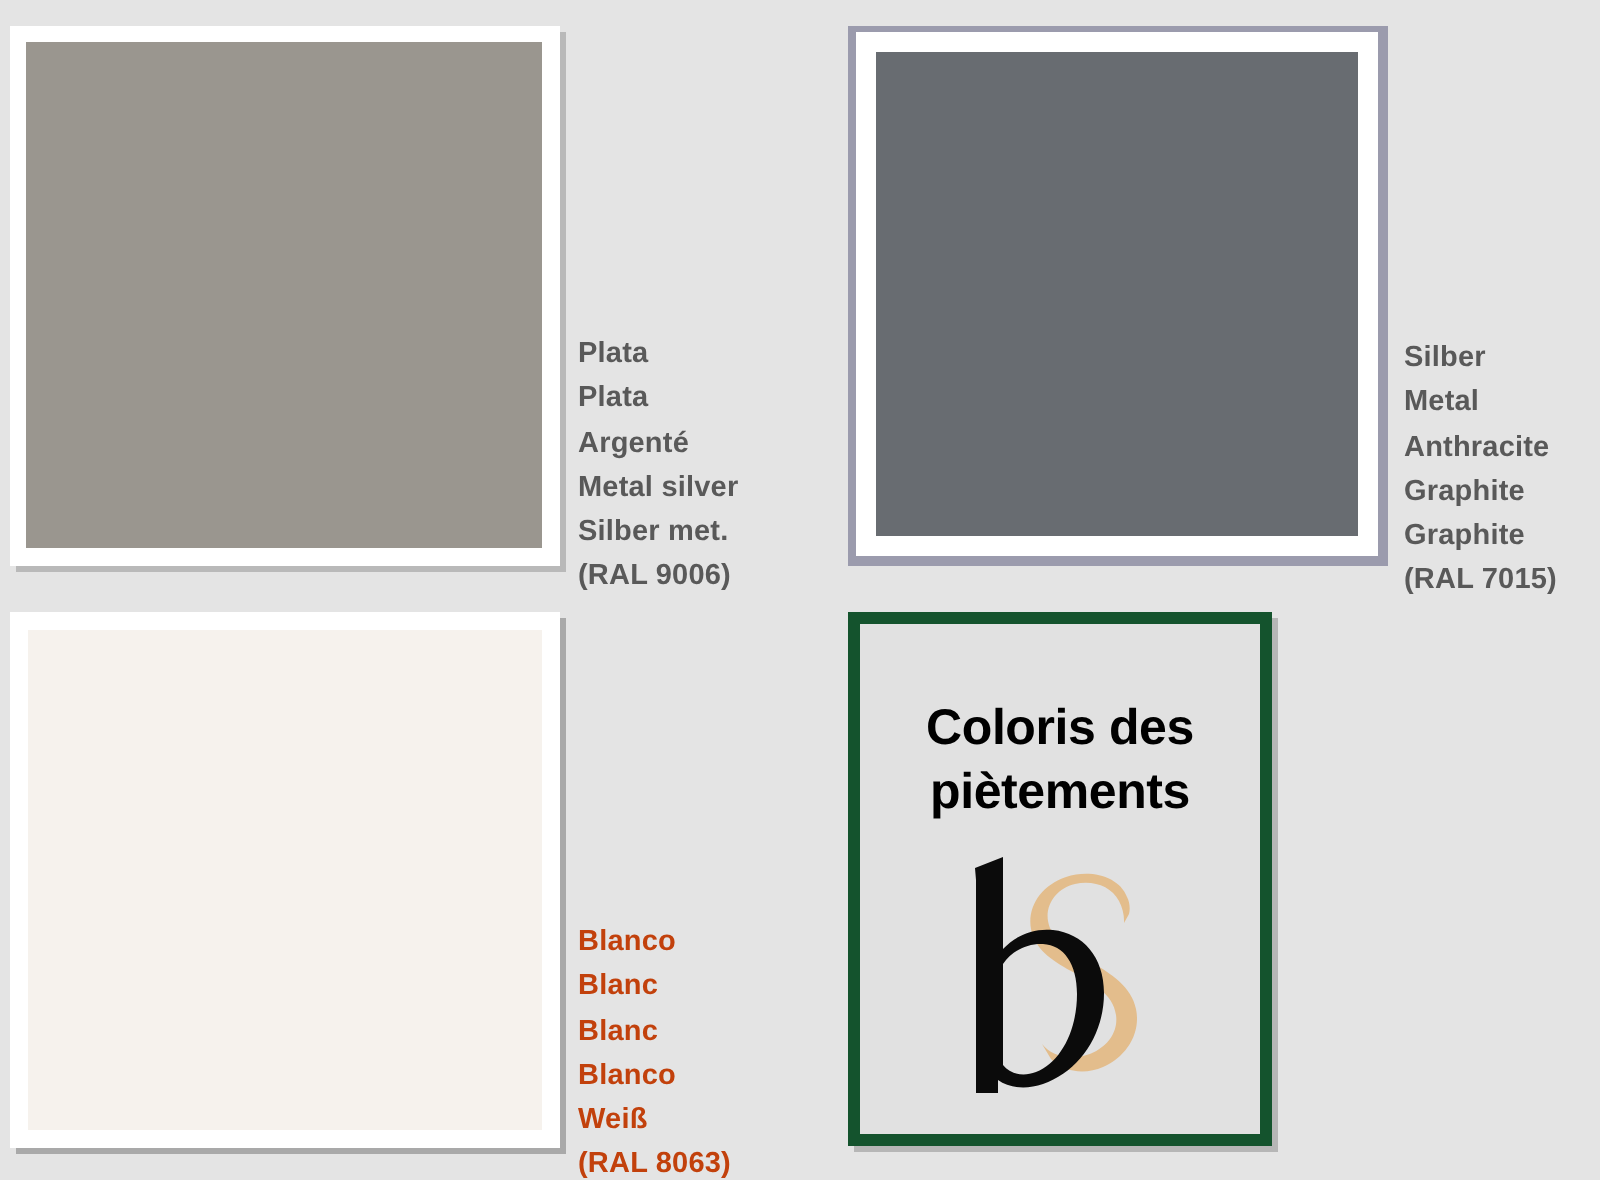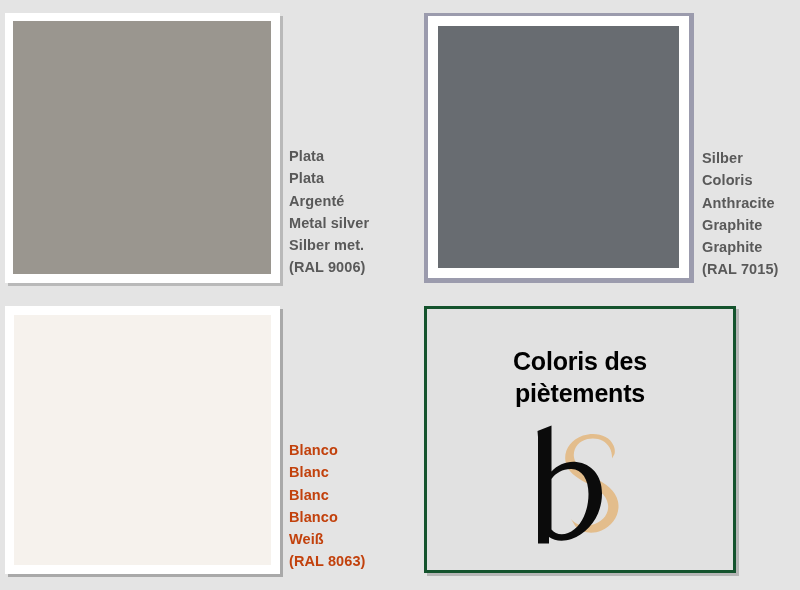--- a/index.html
+++ b/index.html
@@ -63,24 +63,24 @@
     height: 268px;
     padding: 9px 9px 9px 9px;
     box-shadow: 3px 3px 0 0 #a9a9a9;
   }
 
   
   #panel-info {
     position: absolute;
     left: 424px;
     top: 306px;
-    width: 312px;
+    width: 212px;
     height: 267px;
     background: #e1e1e1;
-    border: 3px solid #14532d;
+    border: 6px solid #14532d;
     box-sizing: border-box;
     box-shadow: 3px 3px 0 0 #b6b6b6;
     display: flex;
     flex-direction: column;
     align-items: center;
   }
   #panel-title {
     margin-top: 36px;
     font-size: 25px;
     font-weight: bold;
@@ -98,20 +98,21 @@
 
   
   .caption {
     position: absolute;
     font-size: 14.5px;
     font-weight: bold;
     color: #595959;
     line-height: 22.3px;
     letter-spacing: 0.1px;
     white-space: nowrap;
+    margin-top: 21px;
   }
   #caption-silver     { left: 289px; top: 145px; }
   #caption-anthracite { left: 702px; top: 147px; }
   #caption-white      { left: 289px; top: 439px; }
   .caption .line { display: block; }
 </style>
 </head>
 <body style="background: rgb(228, 228, 228);">
 
 <div class="stage">
@@ -128,21 +129,21 @@
     <span class="line">Silber met.</span>
     <span class="line">(RAL 9006)</span>
   </div>
 
   <div class="swatch-card" id="card-anthracite">
     <div class="swatch-fill" id="fill-anthracite" style="background: rgb(104, 108, 113);"></div>
   </div>
 
   <div class="caption" id="caption-anthracite" style="color: rgb(89, 89, 89);">
     <span class="line">Silber</span>
-    <span class="line">Coloris</span>
+    <span class="line">Metal</span>
     <span class="line">Anthracite</span>
     <span class="line">Graphite</span>
     <span class="line">Graphite</span>
     <span class="line">(RAL 7015)</span>
   </div>
 
   <div class="swatch-card" id="card-white">
     <div class="swatch-fill" id="fill-white" style="background: rgb(246, 242, 237);"></div>
   </div>
 

